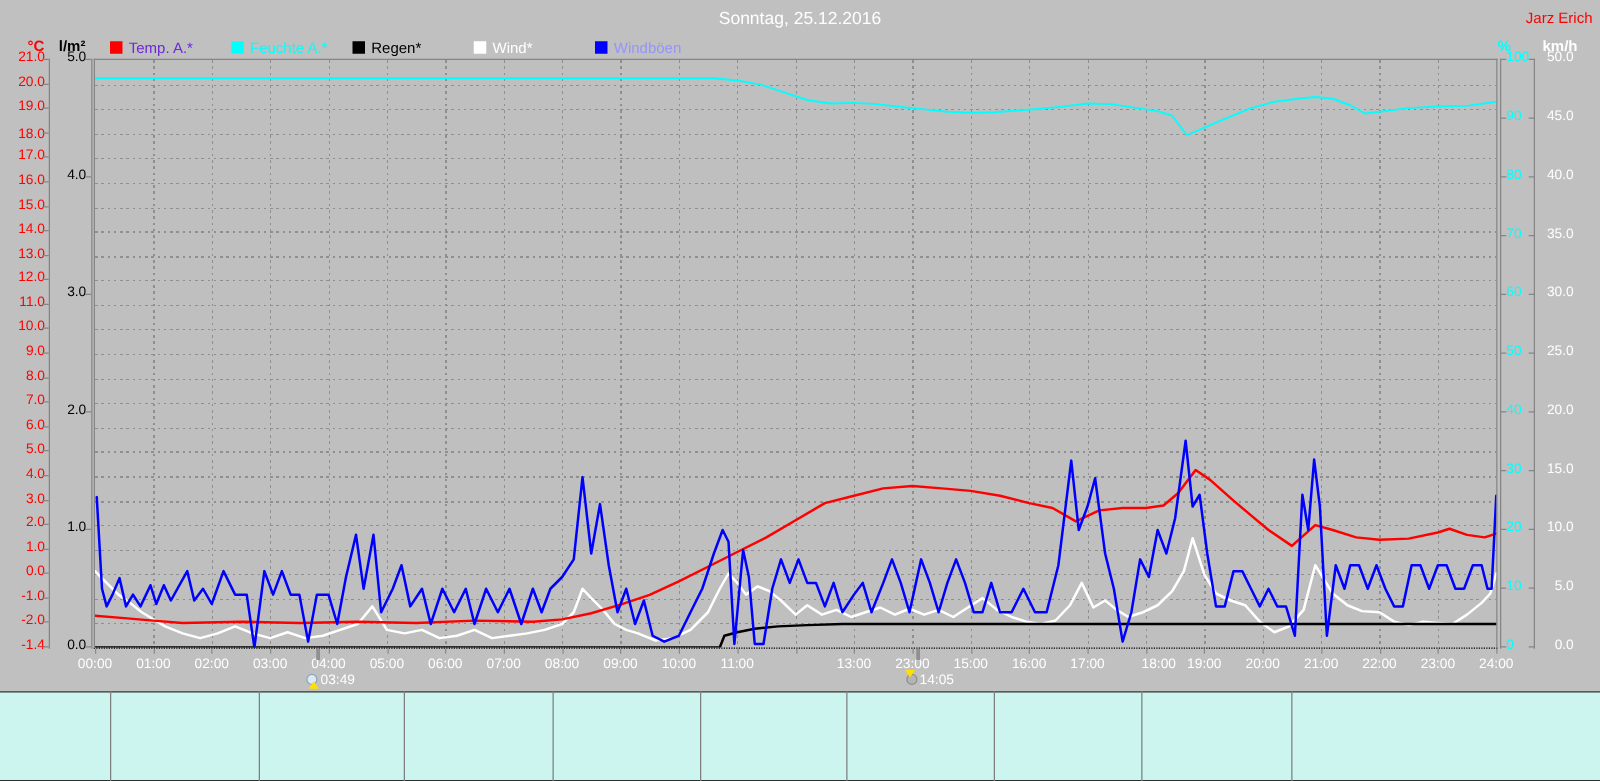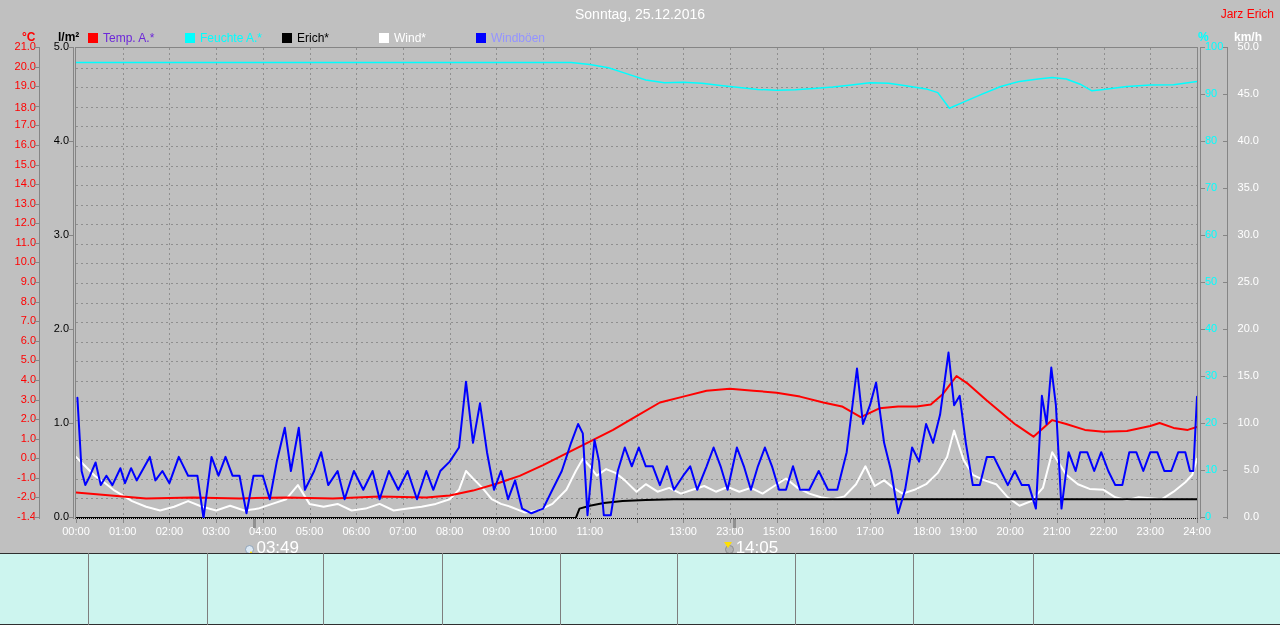--- a/index.html
+++ b/index.html
@@ -24,47 +24,47 @@
   .axis-line{width:1px;background:#858585;}
   .tickmark{height:1px;background:#858585;}
   .axlbl{font-size:11px;line-height:13px;white-space:nowrap;}
   .lbl-temp{color:#ff0000;text-align:right;}
   .lbl-rain{color:#000000;text-align:right;}
   .lbl-hum{color:#00ffff;text-align:left;}
   .lbl-wind{color:#ffffff;text-align:right;}
   .hour-lbl{color:#ffffff;font-size:11px;width:40px;text-align:center;top:525px;}
   .hour-tick{width:1px;height:4px;background:#8a8a8a;top:519px;}
   .moon-tick{width:3px;height:9px;background:#909090;top:519px;}
-  .moon-note{top:538px;color:#ffffff;font-size:17px;white-space:nowrap;}
+  .moon-note{top:538px;color:#ffffff;font-size:11px;white-space:nowrap;}
   .moon-ic{display:inline-block;width:9px;height:9px;border-radius:50%;position:relative;margin-right:2px;vertical-align:-1px;}
   .moon-ic.rise{background:#dce8f4;border:1px solid #8fa3b8;box-sizing:border-box;}
   .moon-ic.rise::after{content:"";position:absolute;left:1px;bottom:-4px;border-left:4px solid transparent;border-right:4px solid transparent;border-bottom:6px solid #ffe000;}
   .moon-ic.set{background:#b4b4b4;border:1px solid #8f8f8f;box-sizing:border-box;}
   .moon-ic.set::after{content:"";position:absolute;left:-2px;top:-4px;border-left:4px solid transparent;border-right:4px solid transparent;border-top:6px solid #ffe000;}
   #summary-table{
     left:0;top:553px;width:1280px;height:72px;box-sizing:border-box;
     background:#cdf5ef;border-top:1px solid #2f2f2f;border-bottom:1px solid #2f2f2f;
     font-size:11px;color:#000;
   }
   .tdiv{width:1px;top:553px;height:72px;background:#7e7e7e;}
 </style>
 </head>
 <body>
 
 <div class="abs" id="title">Sonntag, 25.12.2016</div>
 <div class="abs" id="watermark">Jarz Erich</div>
 
 <div class="abs unit-label" style="left:22px;color:#ff0000;">°C</div>
-<div class="abs unit-label" style="left:47px;color:#000000;margin-left:11px;">l/m²</div>
+<div class="abs unit-label" style="left:47px;color:#000000;">l/m²</div>
 <div class="abs unit-label" style="left:1198px;color:#00ffff;">%</div>
 <div class="abs unit-label" style="left:1234px;color:#ffffff;">km/h</div>
 
 <div class="abs legend-item" style="left:88px;"><span class="sw" style="background: rgb(255, 0, 0);"></span><span style="color: #6d28d9;">Temp. A.*</span></div>
 <div class="abs legend-item" style="left:185px;"><span class="sw" style="background: rgb(0, 255, 255);"></span><span style="color: rgb(0, 255, 255);">Feuchte A.*</span></div>
-<div class="abs legend-item" style="left:282px;"><span class="sw" style="background: rgb(0, 0, 0);"></span><span style="color: rgb(0, 0, 0);">Erich*</span></div>
+<div class="abs legend-item" style="left:282px;"><span class="sw" style="background: rgb(0, 0, 0);"></span><span style="color: rgb(0, 0, 0);">Regen*</span></div>
 <div class="abs legend-item" style="left:379px;"><span class="sw" style="background: rgb(255, 255, 255);"></span><span style="color: rgb(255, 255, 255);">Wind*</span></div>
 <div class="abs legend-item" style="left:476px;"><span class="sw" style="background: rgb(0, 0, 255);"></span><span style="color: rgb(148, 148, 255);">Windböen</span></div>
 
 <div class="abs" id="plot">
   <svg id="plot-svg" width="1121" height="470" viewBox="0 0 1121 470">
       <g stroke="#8f8f8f" stroke-width="1" stroke-dasharray="2,3" shape-rendering="crispEdges">
         <line x1="47.208333333333336" y1="0" x2="47.208333333333336" y2="470"></line>
         <line x1="93.91666666666667" y1="0" x2="93.91666666666667" y2="470"></line>
         <line x1="140.625" y1="0" x2="140.625" y2="470"></line>
         <line x1="187.33333333333334" y1="0" x2="187.33333333333334" y2="470"></line>

